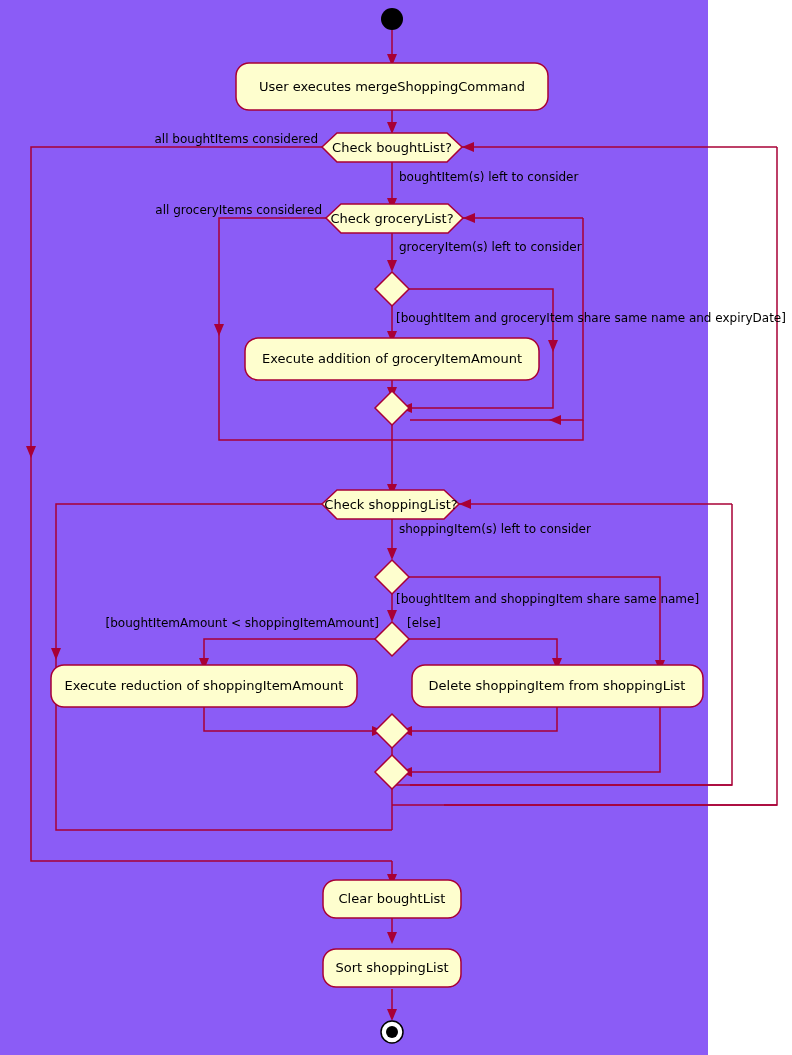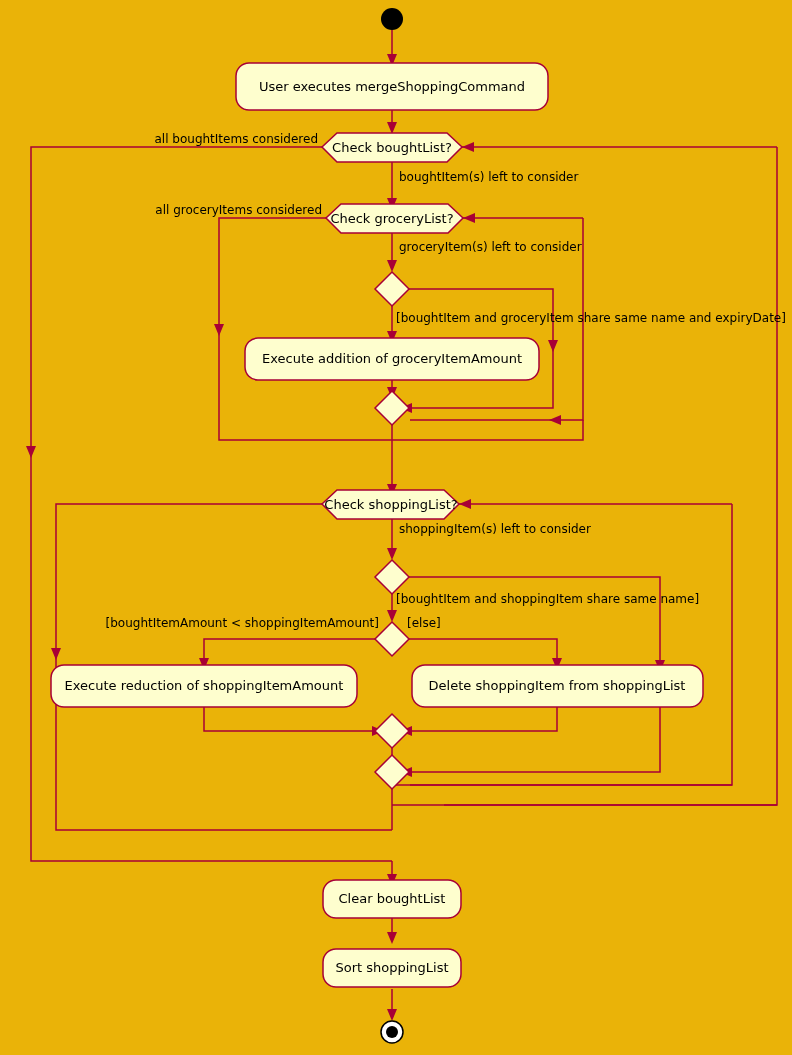--- a/index.html
+++ b/index.html
@@ -7,23 +7,23 @@
     padding: 0;
     background: #FFFFFF;
   }
   body {
     width: 792px;
     height: 1055px;
     font-family: "DejaVu Sans", "Liberation Sans", sans-serif;
   }
   #diagram-root {
     position: relative;
-    width: 792px;
+    width: 708px;
     height: 1055px;
-    background: #eab308;
+    background: #8b5cf6;
   }
   svg#activity-diagram {
     display: block;
     width: 792px;
     height: 1055px;
   }
   .node-shape {
     fill: #FEFECE;
     stroke: #A80036;
     stroke-width: 1.5;

